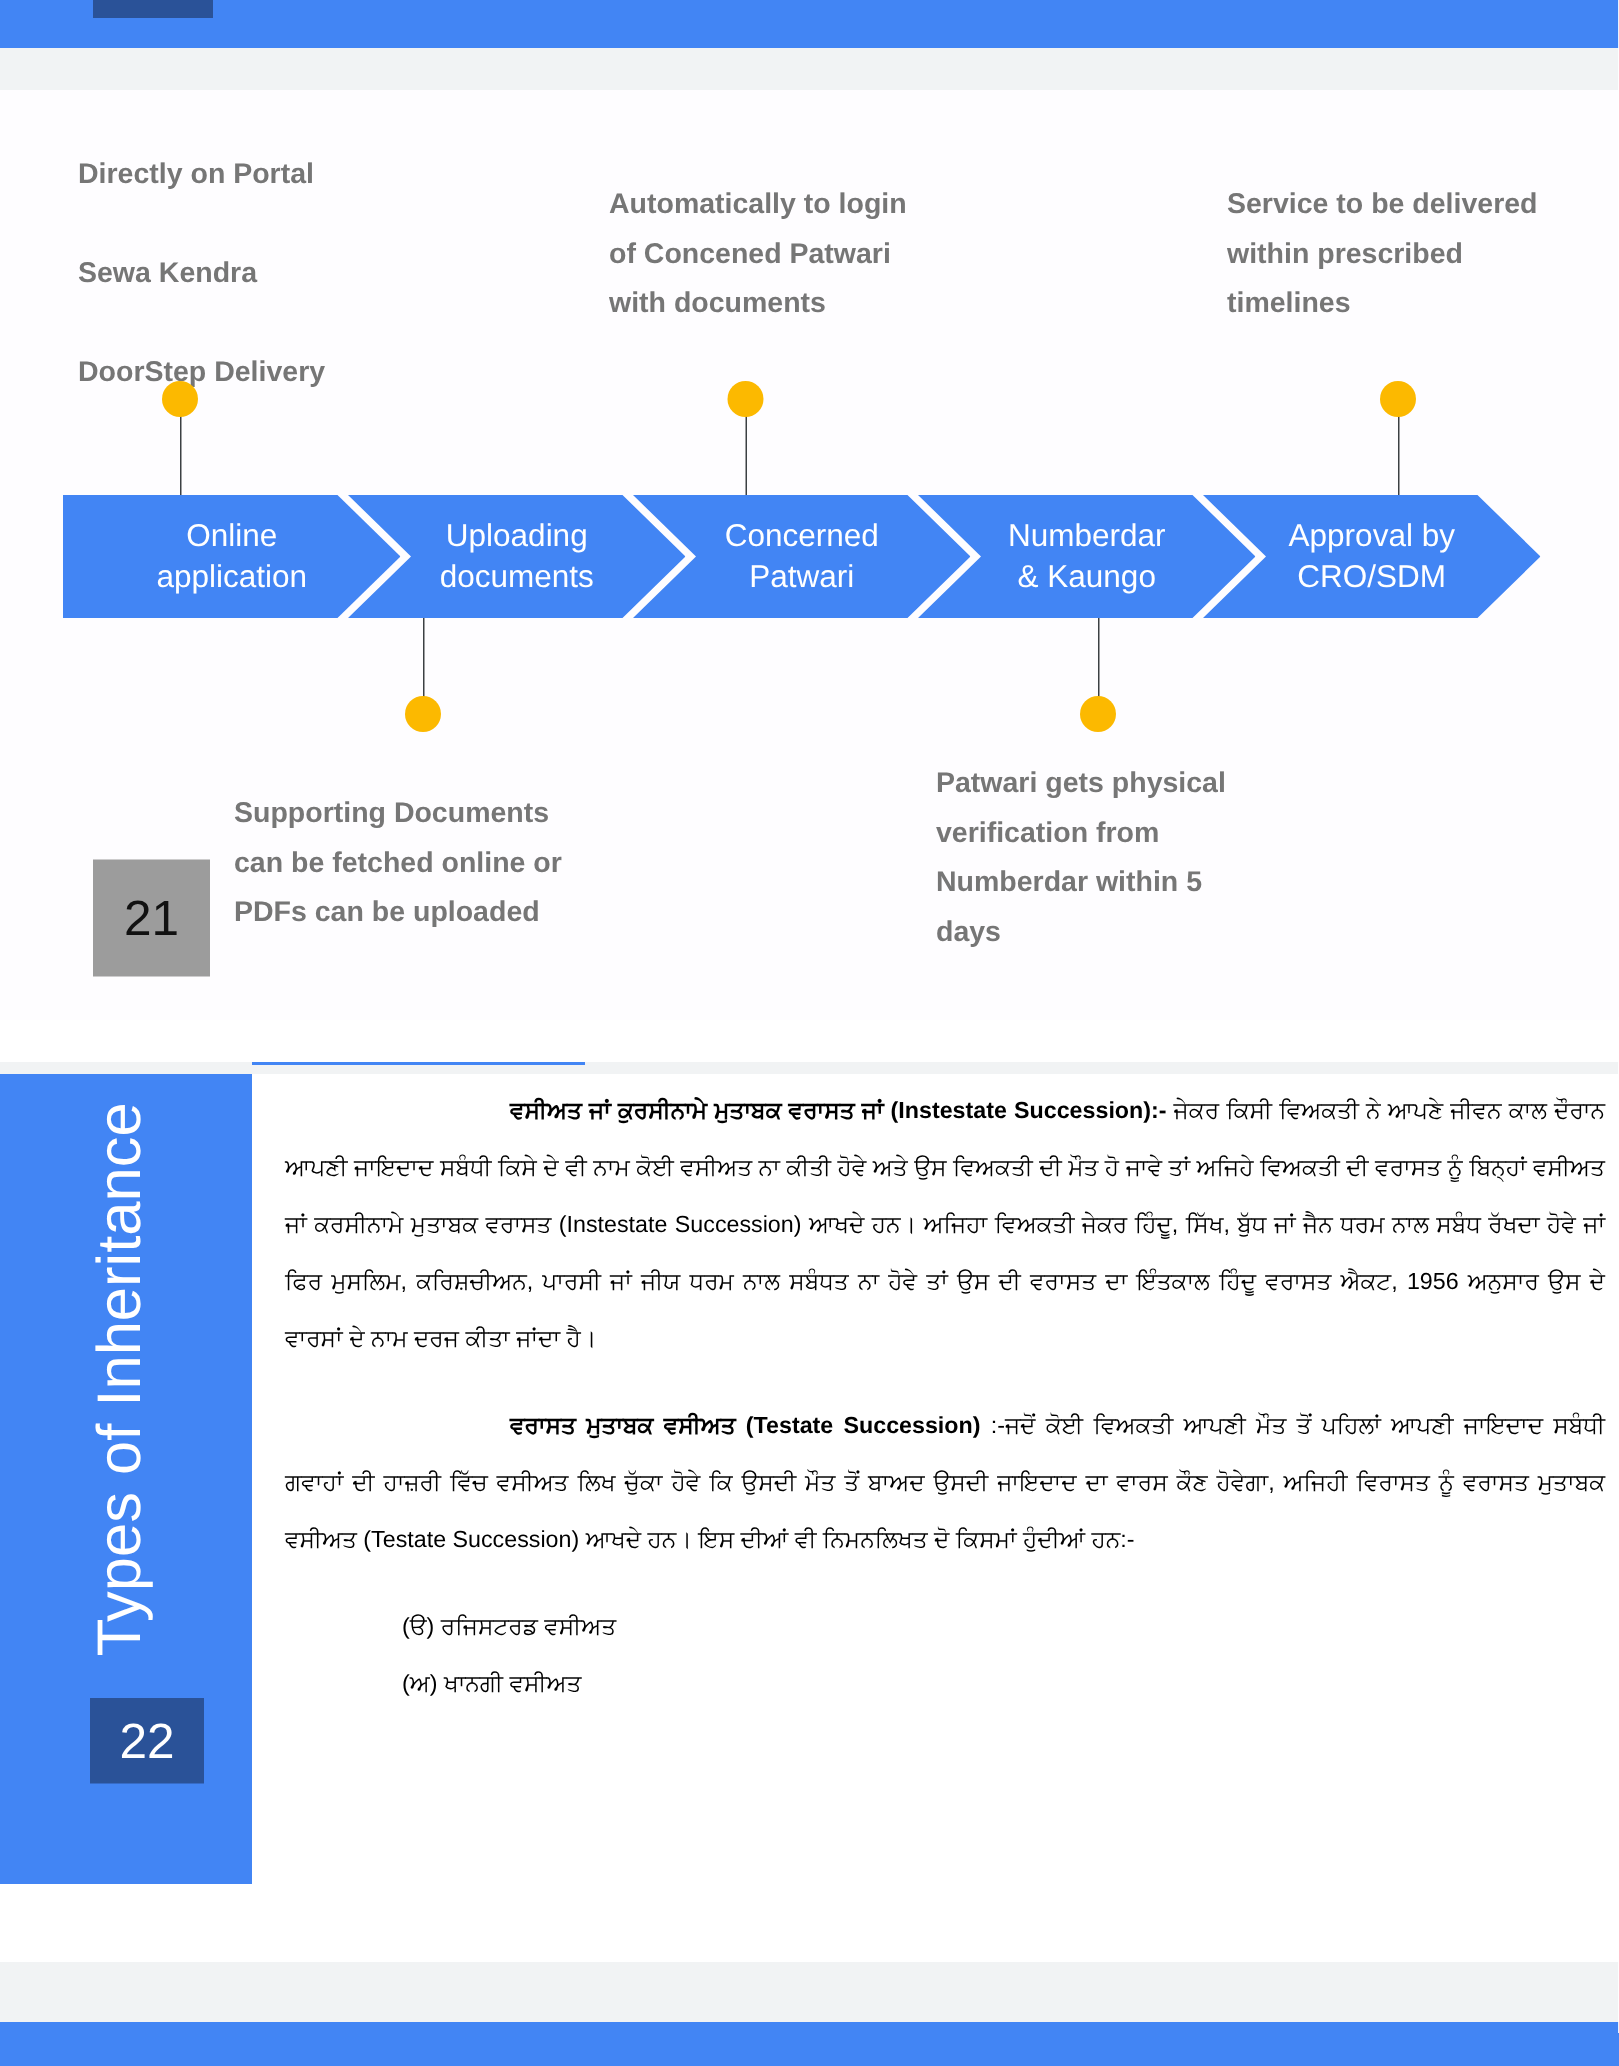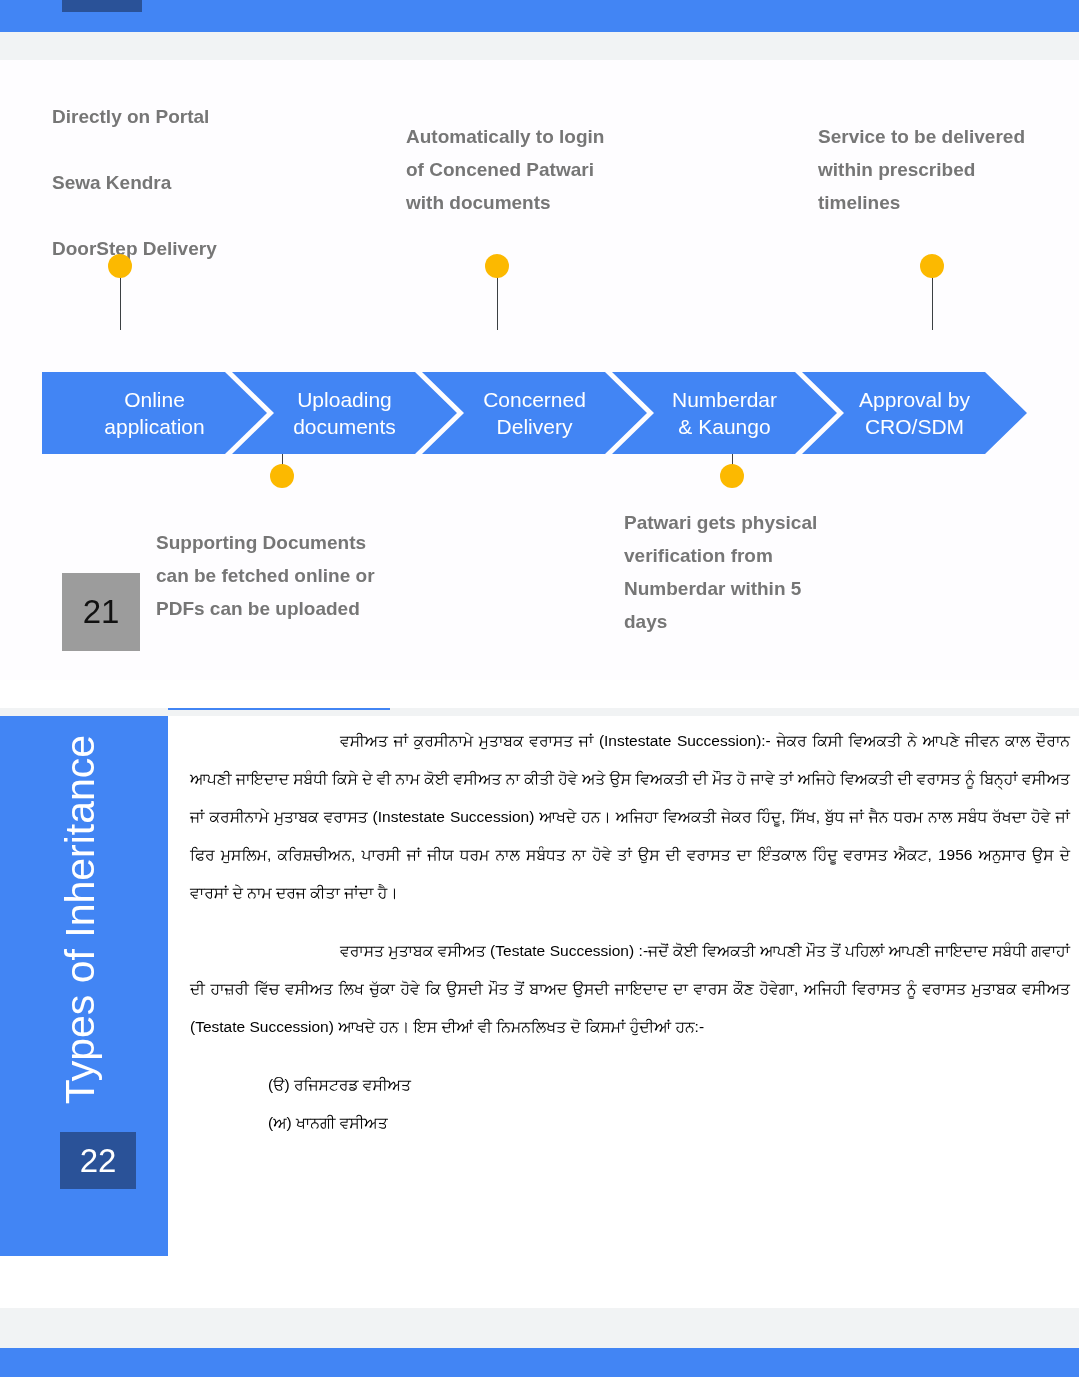--- a/index.html
+++ b/index.html
@@ -82,21 +82,20 @@
     height: 82px;
     background: #4285f4;
     display: flex;
     align-items: center;
     justify-content: center;
     color: #ffffff;
     font-size: 21px;
     line-height: 27px;
     text-align: center;
     white-space: pre-line;
-    margin-top: 42px;
   }
   .chev-first {
     left: 0; width: 225px;
     clip-path: polygon(0 0, 183px 0, 225px 50%, 183px 100%, 0 100%);
   }
   .chev-mid {
     clip-path: polygon(0 0, 183px 0, 225px 50%, 183px 100%, 0 100%, 42px 50%);
     width: 225px;
   }
   .chev-last {
@@ -172,21 +171,21 @@
   .s2-body {
     position: absolute;
     left: 190px; top: 14px;
     width: 880px;
     color: #000000;
     font-size: 15.5px;
     line-height: 38px;
     text-align: justify;
   }
   .para { margin: 0 0 20px 0; }
-  .para .lead { font-weight: normal; }
+  .para .lead { font-weight: bold; }
   .indent { text-indent: 150px; }
   .sublist { margin: 0; padding: 0 0 0 78px; list-style: none; }
   .sublist li { line-height: 38px; }
 
   
   .bottom-grey {
     position: absolute;
     left: 0; top: 1308px;
     width: 1079px; height: 40px;
     background: #f1f3f4;
@@ -256,21 +255,21 @@
       <div class="chev chev-first" style="left:0px;">
         <span class="chev-label">Online
 application</span>
       </div>
       <div class="chev chev-mid" style="left:190px;">
         <span class="chev-label">Uploading
 documents</span>
       </div>
       <div class="chev chev-mid" style="left:380px;">
         <span class="chev-label">Concerned
-Delivery</span>
+Patwari</span>
       </div>
       <div class="chev chev-mid" style="left:570px;">
         <span class="chev-label">Numberdar
 &amp; Kaungo</span>
       </div>
       <div class="chev chev-last" style="left:760px;">
         <span class="chev-label">Approval by
 CRO/SDM</span>
       </div>
     </div>

